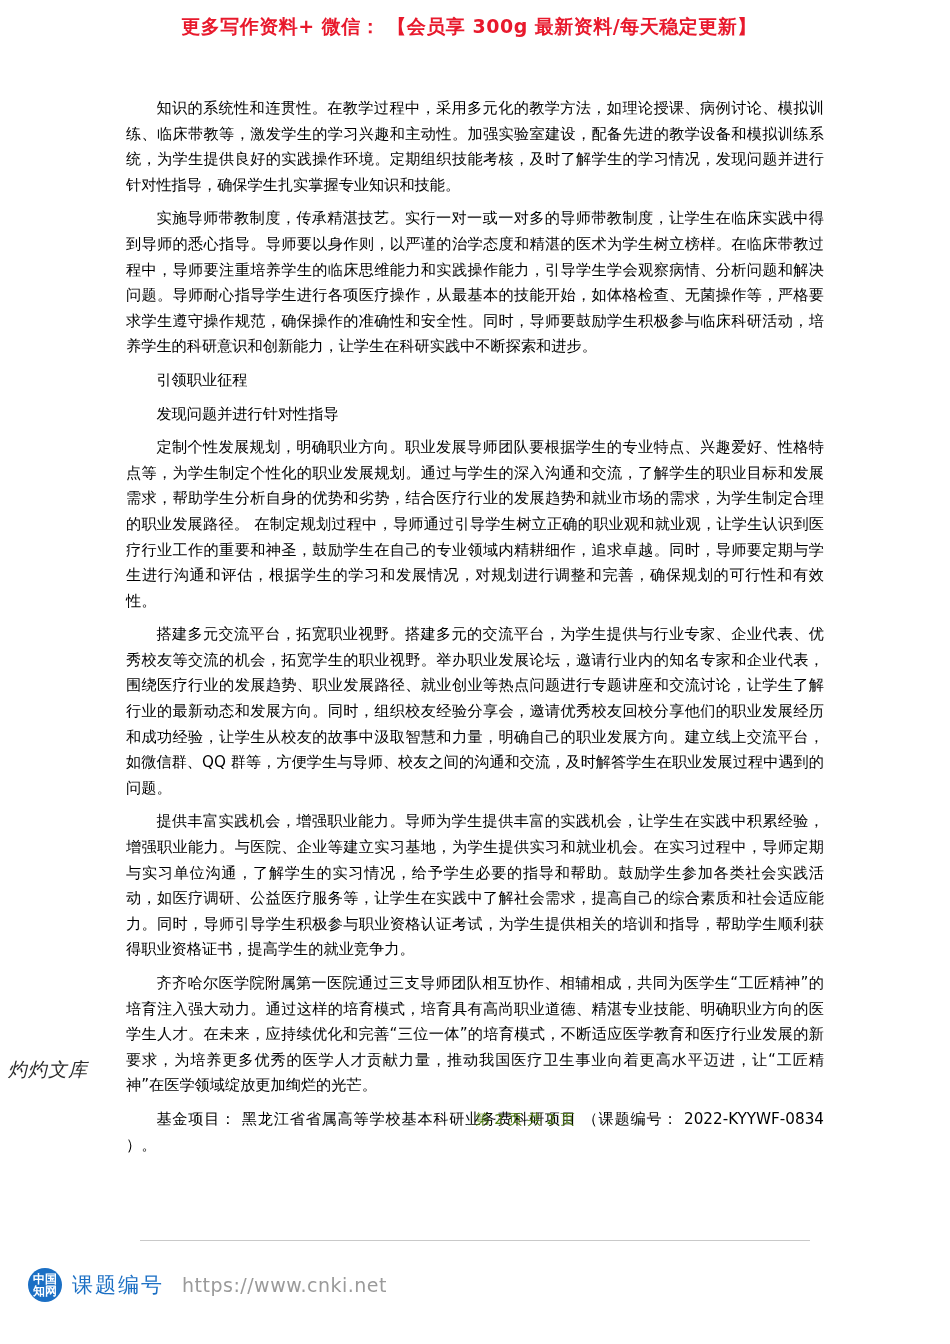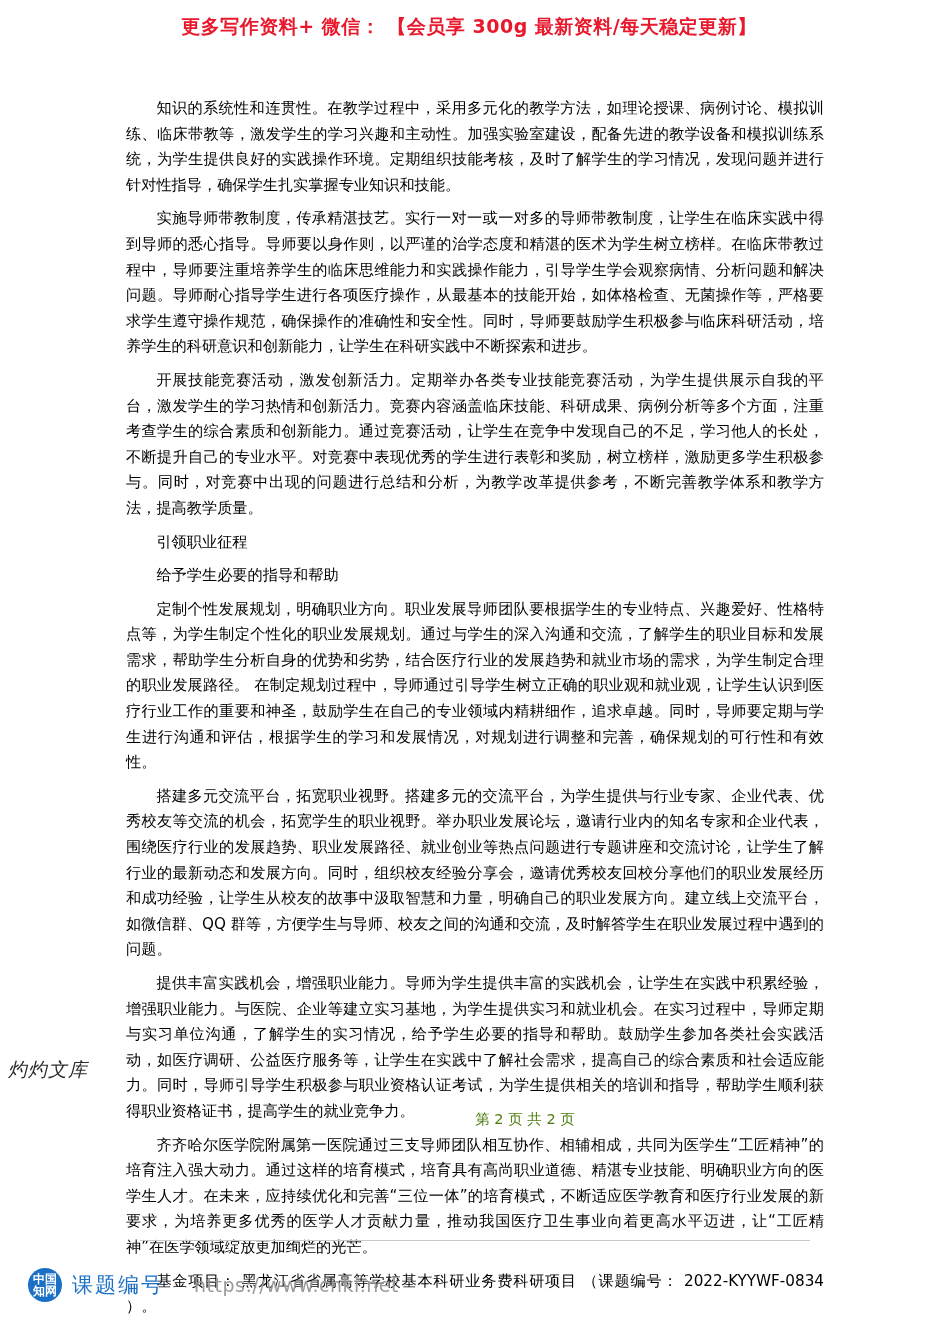--- a/index.html
+++ b/index.html
@@ -118,40 +118,39 @@
     display: block;
   }
   .cnki-name {
     font-size: 21px;
     color: #1b6fc4;
     letter-spacing: 2px;
   }
   .cnki-url {
     font-size: 19px;
     color: #9a9a9a;
-    margin-left: 20px;
+    margin-left: 8px;
     letter-spacing: 0.5px;
   }
 </style>
 </head>
 <body>
 
 <div class="page">
 
   <div class="promo">
     <span class="promo-left">更多写作资料+ 微信：</span>
     <span class="promo-right">【会员享 300g 最新资料/每天稳定更新】</span>
   </div>
 
   <div class="doc-body">
     <p>知识的系统性和连贯性。在教学过程中，采用多元化的教学方法，如理论授课、病例讨论、模拟训练、临床带教等，激发学生的学习兴趣和主动性。加强实验室建设，配备先进的教学设备和模拟训练系统，为学生提供良好的实践操作环境。定期组织技能考核，及时了解学生的学习情况，发现问题并进行针对性指导，确保学生扎实掌握专业知识和技能。</p>
     <p>实施导师带教制度，传承精湛技艺。实行一对一或一对多的导师带教制度，让学生在临床实践中得到导师的悉心指导。导师要以身作则，以严谨的治学态度和精湛的医术为学生树立榜样。在临床带教过程中，导师要注重培养学生的临床思维能力和实践操作能力，引导学生学会观察病情、分析问题和解决问题。导师耐心指导学生进行各项医疗操作，从最基本的技能开始，如体格检查、无菌操作等，严格要求学生遵守操作规范，确保操作的准确性和安全性。同时，导师要鼓励学生积极参与临床科研活动，培养学生的科研意识和创新能力，让学生在科研实践中不断探索和进步。</p>
-    <p>开展技能竞赛活动，激发创新活力。定期举办各类专业技能竞赛活动，为学生提供展示自我的平台，激发学生的学习热情和创新活力。竞赛内容涵盖临床技能、科研成果、病例分析等多个方面，注重考查学生的综合素质和创新能力。通过竞赛活动，让学生在竞争中发现自己的不足，学习他人的长处，不断提升自己的专业水平。对竞赛中表现优秀的学生进行表彰和奖励，树立榜样，激励更多学生积极参与。同时，对竞赛中出现的问题进行总结和分析，为教学改革提供参考，不断完善教学体系和教学方法，提高教学质量。</p>
     <p>引领职业征程</p>
-    <p>给予学生必要的指导和帮助</p>
+    <p>发现问题并进行针对性指导</p>
     <p>定制个性发展规划，明确职业方向。职业发展导师团队要根据学生的专业特点、兴趣爱好、性格特点等，为学生制定个性化的职业发展规划。通过与学生的深入沟通和交流，了解学生的职业目标和发展需求，帮助学生分析自身的优势和劣势，结合医疗行业的发展趋势和就业市场的需求，为学生制定合理的职业发展路径。 在制定规划过程中，导师通过引导学生树立正确的职业观和就业观，让学生认识到医疗行业工作的重要和神圣，鼓励学生在自己的专业领域内精耕细作，追求卓越。同时，导师要定期与学生进行沟通和评估，根据学生的学习和发展情况，对规划进行调整和完善，确保规划的可行性和有效性。</p>
     <p>搭建多元交流平台，拓宽职业视野。搭建多元的交流平台，为学生提供与行业专家、企业代表、优秀校友等交流的机会，拓宽学生的职业视野。举办职业发展论坛，邀请行业内的知名专家和企业代表，围绕医疗行业的发展趋势、职业发展路径、就业创业等热点问题进行专题讲座和交流讨论，让学生了解行业的最新动态和发展方向。同时，组织校友经验分享会，邀请优秀校友回校分享他们的职业发展经历和成功经验，让学生从校友的故事中汲取智慧和力量，明确自己的职业发展方向。建立线上交流平台，如微信群、QQ 群等，方便学生与导师、校友之间的沟通和交流，及时解答学生在职业发展过程中遇到的问题。</p>
     <p>提供丰富实践机会，增强职业能力。导师为学生提供丰富的实践机会，让学生在实践中积累经验，增强职业能力。与医院、企业等建立实习基地，为学生提供实习和就业机会。在实习过程中，导师定期与实习单位沟通，了解学生的实习情况，给予学生必要的指导和帮助。鼓励学生参加各类社会实践活动，如医疗调研、公益医疗服务等，让学生在实践中了解社会需求，提高自己的综合素质和社会适应能力。同时，导师引导学生积极参与职业资格认证考试，为学生提供相关的培训和指导，帮助学生顺利获得职业资格证书，提高学生的就业竞争力。</p>
     <p>齐齐哈尔医学院附属第一医院通过三支导师团队相互协作、相辅相成，共同为医学生“工匠精神”的培育注入强大动力。通过这样的培育模式，培育具有高尚职业道德、精湛专业技能、明确职业方向的医学生人才。在未来，应持续优化和完善“三位一体”的培育模式，不断适应医学教育和医疗行业发展的新要求，为培养更多优秀的医学人才贡献力量，推动我国医疗卫生事业向着更高水平迈进，让“工匠精神”在医学领域绽放更加绚烂的光芒。</p>
     <p>基金项目： 黑龙江省省属高等学校基本科研业务费科研项目 （课题编号： 2022-KYYWF-0834 ）。</p>
   </div>
 
   <div class="page-number">
     <span class="pn-inner">第 2 页 共 2 页</span>
   </div>

